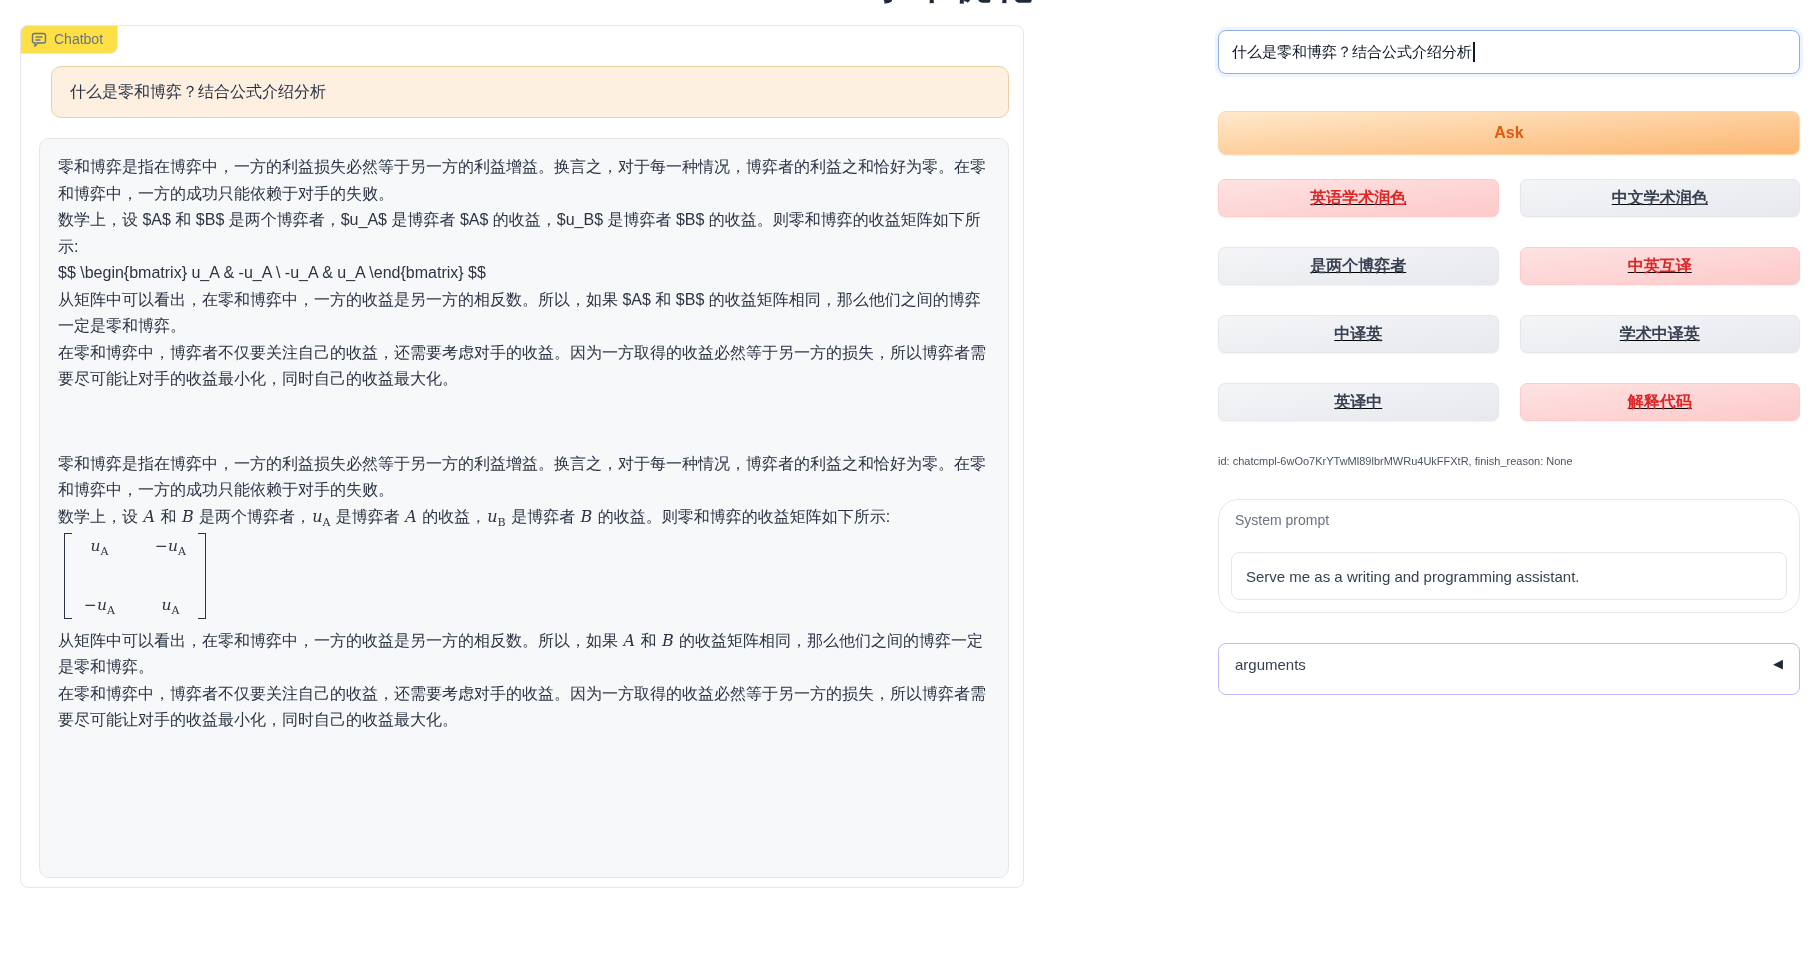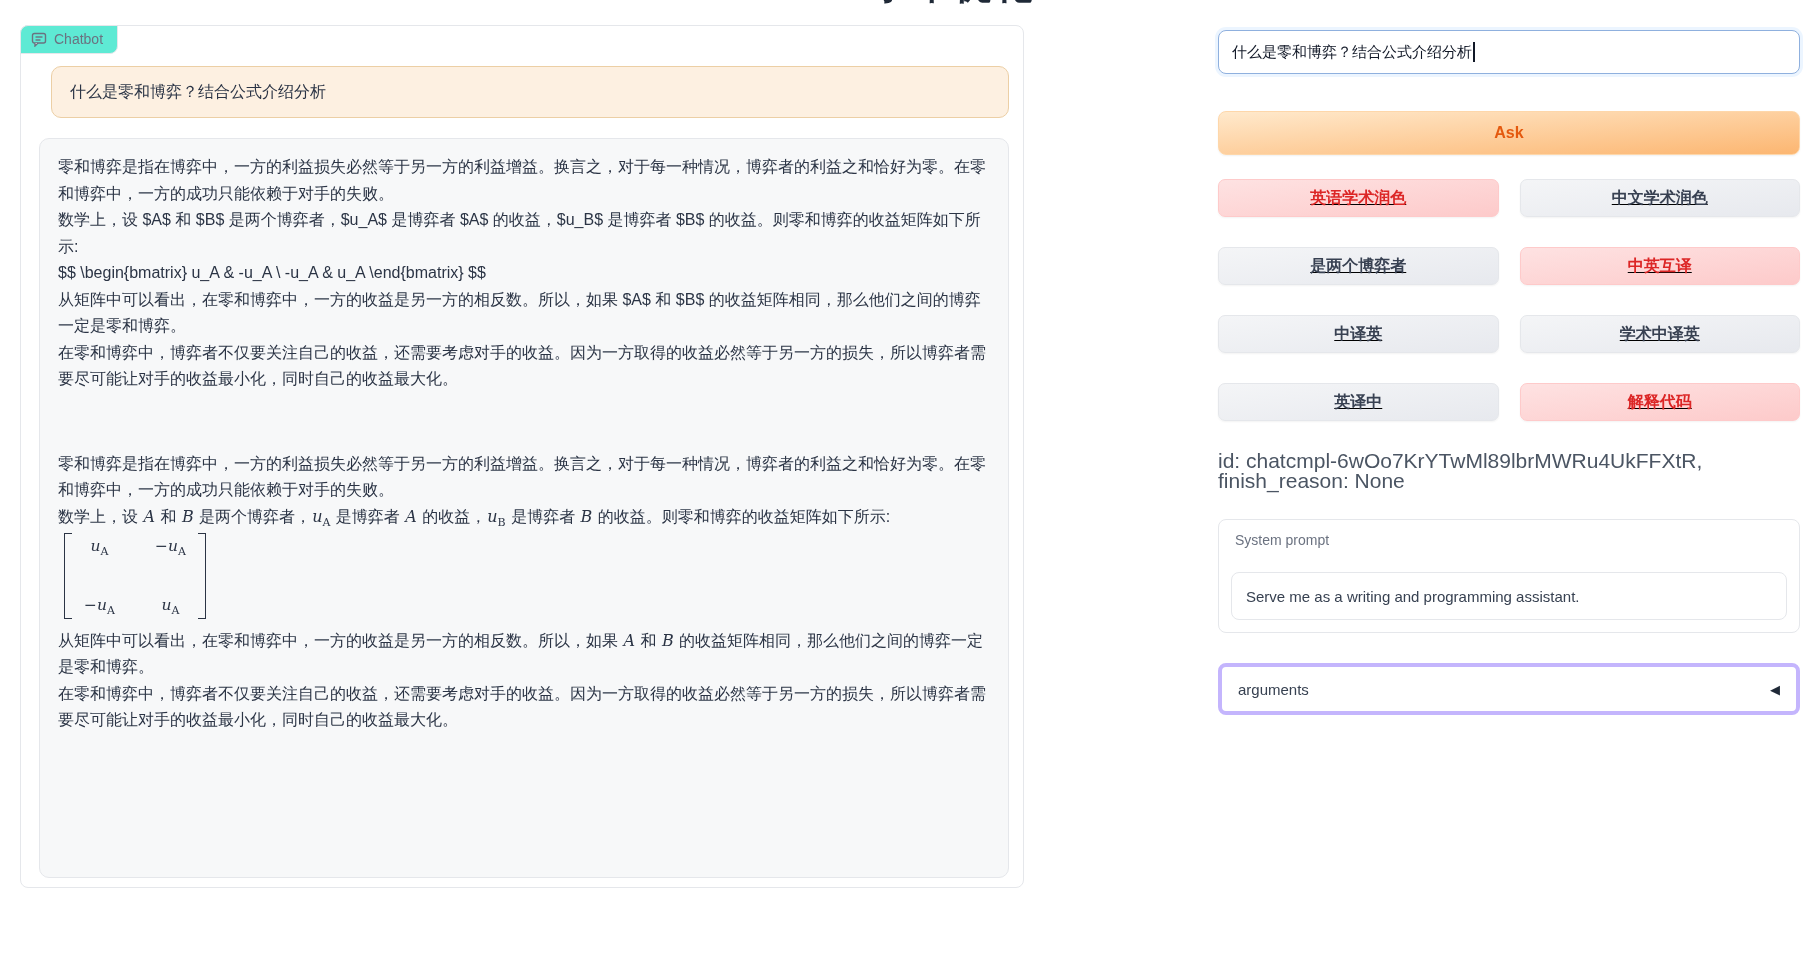--- a/index.html
+++ b/index.html
@@ -12,21 +12,21 @@
   .clipped-title-wrap{position:absolute;left:872px;top:0;width:240px;height:7px;overflow:hidden;}
   .clipped-title{font-size:38px;font-weight:700;color:#1f2937;letter-spacing:3px;margin-top:-40px;white-space:nowrap;}
 
   
   .chat-panel{
     position:absolute;left:20px;top:25px;width:1004px;height:863px;
     background:#fff;border:1px solid #e5e7eb;border-radius:8px;box-sizing:border-box;
   }
   .chat-label{
     position:absolute;top:-1px;left:-1px;display:flex;align-items:center;gap:7px;
-    padding:5px 14px 6px 10px;background:#5eead4;border:1px solid #e5e7eb;
+    padding:5px 14px 6px 10px;background:#fde047;border:1px solid #e5e7eb;
     border-radius:8px 0 8px 0;color:#6b7280;font-size:14px;
   }
   .chat-label svg{display:block;}
   .bubble{box-sizing:border-box;font-size:16px;color:#2b3445;}
   .user-bubble{
     position:absolute;left:30px;right:14px;top:40px;
     background:#fdf0e1;border:1px solid #eccfa5;border-radius:10px;
     padding:13px 18px;line-height:24px;
   }
   .bot-bubble{
@@ -69,35 +69,35 @@
     box-shadow:0 1px 2px rgba(0,0,0,0.06);border:1px solid #fed7aa;box-sizing:border-box;
   }
   .btn-grid{margin-top:24px;display:grid;grid-template-columns:1fr 1fr;column-gap:21px;row-gap:30px;text-decoration:underline;}
   .qbtn{
     height:38px;border-radius:7px;display:flex;align-items:center;justify-content:center;
     font-size:16px;font-weight:700;cursor:pointer;box-sizing:border-box;
     box-shadow:0 1px 2px rgba(0,0,0,0.05);
   }
   .qbtn.v-gray{background:linear-gradient(to bottom right,#f4f5f7,#e7e9ee);border:1px solid #e5e7eb;color:#384152;}
   .qbtn.v-red{background:linear-gradient(to bottom right,#fee2e2,#fdcaca);border:1px solid #fecaca;color:#dc2626;}
-  .status-line{margin-top:30px;font-size:21px;color:#4b5563;line-height:20px;}
+  .status-line{margin-top:30px;font-size:11px;color:#4b5563;line-height:20px;}
   .sys-box{
-    margin-top:28px;border:1px solid #e5e7eb;border-radius:8px;background:#fff;
+    margin-top:28px;border:1px solid #e5e7eb;border-radius:20px;background:#fff;
     padding:12px;box-sizing:border-box;
   }
   .sys-label{font-size:14px;color:#6b7280;padding-left:4px;}
   .sys-input{
     margin-top:24px;width:100%;box-sizing:border-box;height:48px;
     border:1px solid #e5e7eb;border-radius:8px;padding:0 14px;
     font-size:15px;color:#374151;background:#fff;outline:none;
     font-family:Liberation Sans, sans-serif;
   }
   .accordion{
-    margin-top:30px;height:52px;border:4px solid #c4b5fd;border-radius:8px;background:#fff;
-    display:flex;align-items:center;justify-content:space-between;padding:12px 16px;
+    margin-top:30px;height:52px;border:1px solid #c4b5fd;border-radius:8px;background:#fff;
+    display:flex;align-items:flex-start;justify-content:space-between;padding:12px 16px;
     box-sizing:border-box;cursor:pointer;
   }
   .accordion-label{font-size:15px;color:#374151;}
   .accordion-arrow{font-size:13px;color:#1f2937;}
 </style>
 </head>
 <body>
 
 <div class="clipped-title-wrap">
   <div class="clipped-title">学术优化</div>

